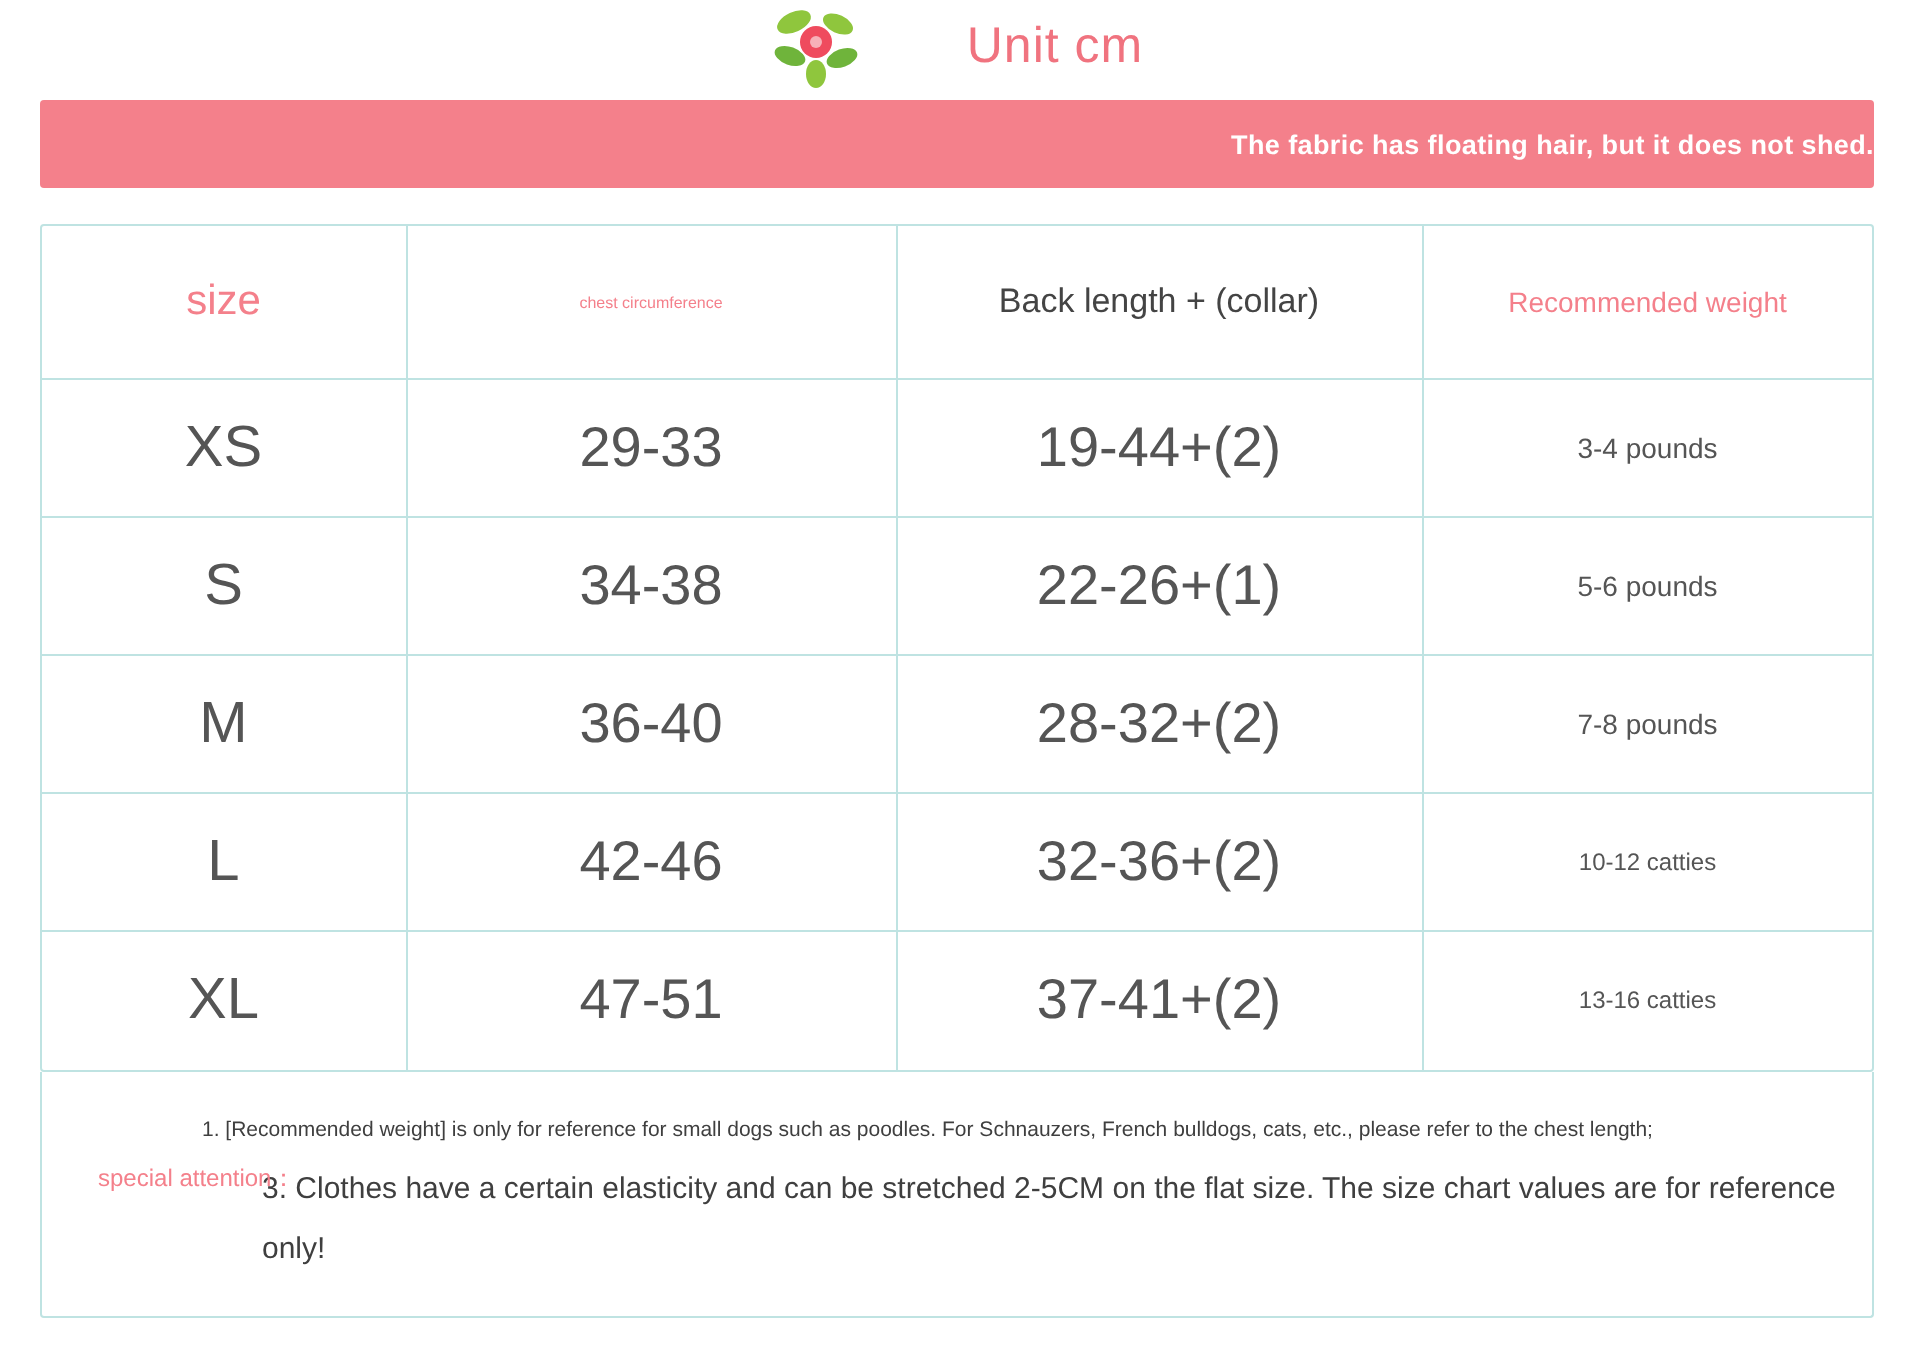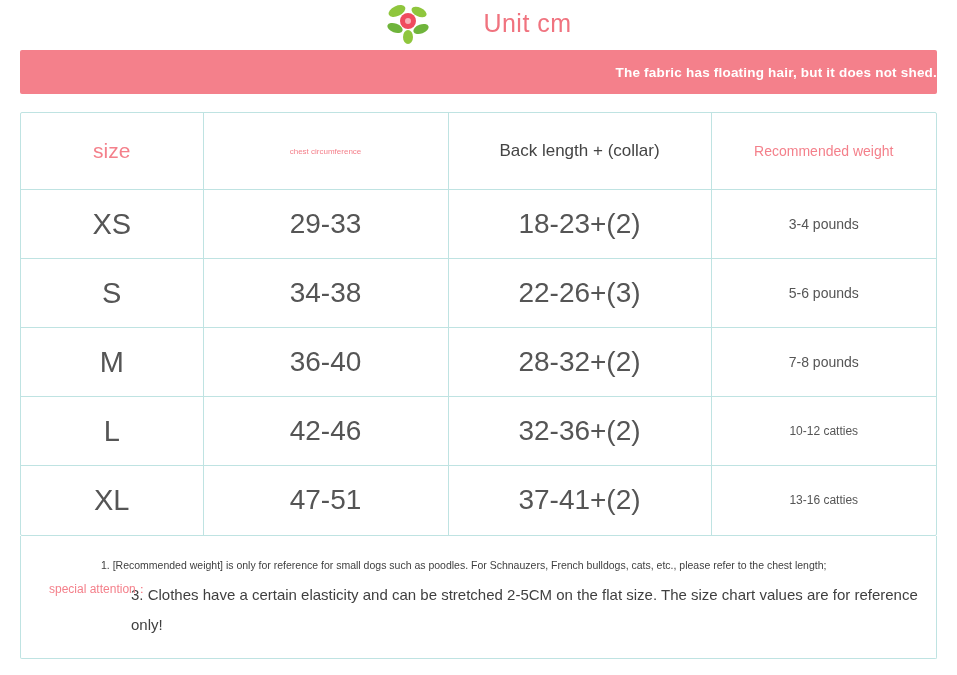--- a/index.html
+++ b/index.html
@@ -185,27 +185,27 @@
         <th class="th-size">size</th>
         <th class="th-chest">chest circumference</th>
         <th class="th-back">Back length + (collar)</th>
         <th class="th-weight">Recommended weight</th>
       </tr>
     </thead>
     <tbody>
       <tr>
         <td class="cell-size">XS</td>
         <td class="cell-num">29-33</td>
-        <td class="cell-num">18-23+(2)</td>
+        <td class="cell-num">19-44+(2)</td>
         <td class="cell-weight-sm">3-4 pounds</td>
       </tr>
       <tr>
         <td class="cell-size">S</td>
         <td class="cell-num">34-38</td>
-        <td class="cell-num">22-26+(3)</td>
+        <td class="cell-num">22-26+(1)</td>
         <td class="cell-weight-sm">5-6 pounds</td>
       </tr>
       <tr>
         <td class="cell-size">M</td>
         <td class="cell-num">36-40</td>
         <td class="cell-num">28-32+(2)</td>
         <td class="cell-weight-sm">7-8 pounds</td>
       </tr>
       <tr>
         <td class="cell-size">L</td>

